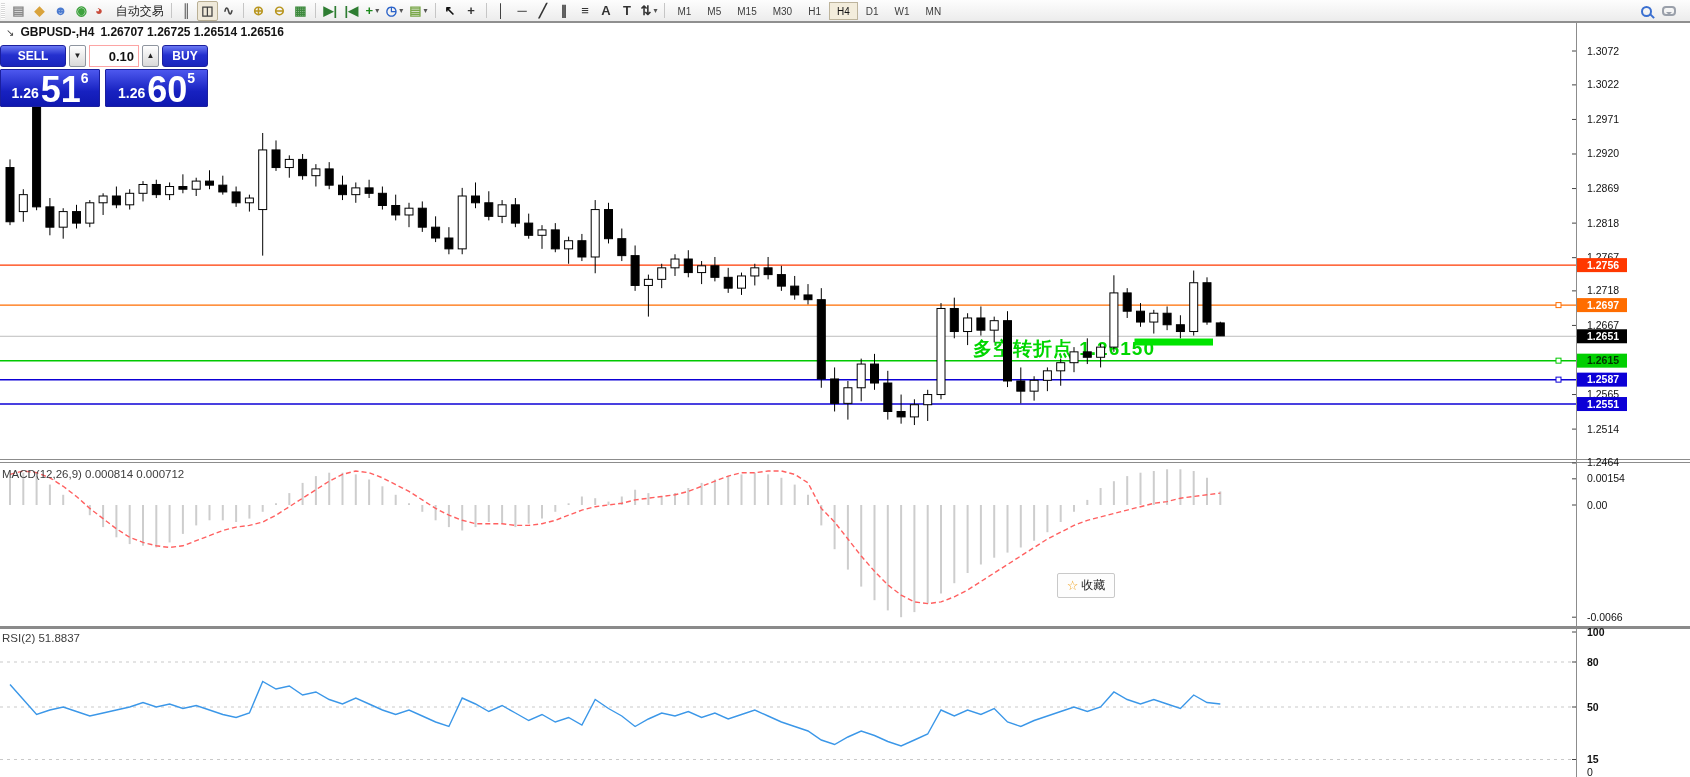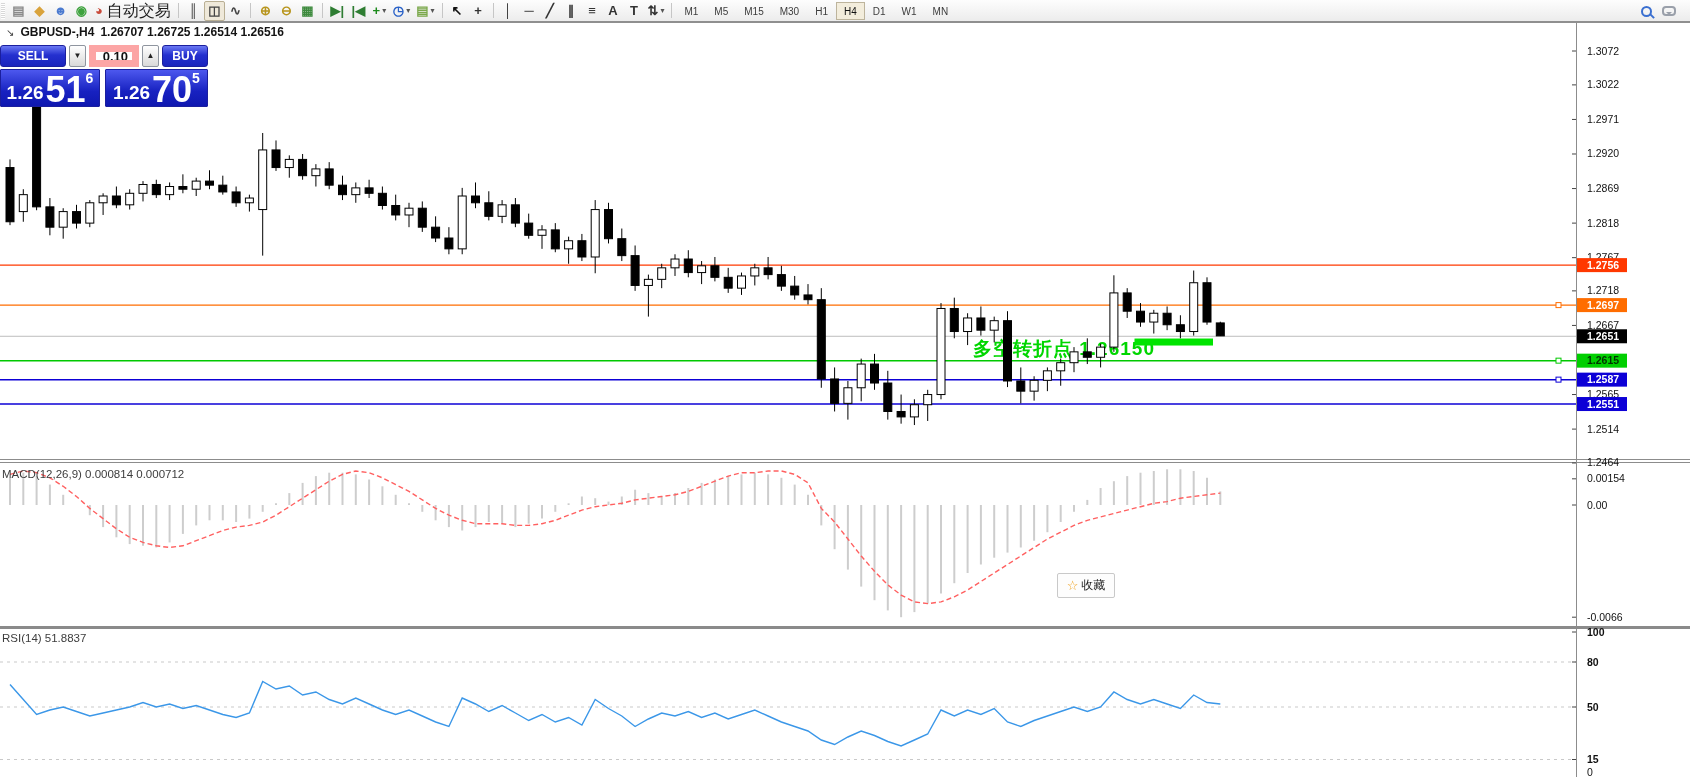--- a/index.html
+++ b/index.html
@@ -16,21 +16,21 @@
     display:flex; align-items:center; padding-left:0;
   }
   .tb-icon {
     height:20px; min-width:21px; padding:0 2px; display:flex; align-items:center; justify-content:center;
     font-size:13px; line-height:20px; color:#555; cursor:default; border:1px solid transparent; border-radius:2px;
   }
   .tb-icon.active { background:#efe9da; border:1px solid #b9af94; }
   .tb-sep { width:1px; height:15px; background:#c6c6c6; margin:0 4px; flex:none; }
   .tb-grip { width:4px; height:16px; margin:0 3px 0 1px; flex:none;
     background:repeating-linear-gradient(#d8d8d8 0 1px,#fff 1px 2px); }
-  .tb-label { font-size:16px; color:#1c1c1c; margin-left:4px; white-space:nowrap; }
+  .tb-label { font-size:12px; color:#1c1c1c; margin-left:13px; white-space:nowrap; }
   .dd-caret { font-size:8px; color:#555; margin-left:2px; }
   .tf-btn { font-size:10px; color:#3c3c3c; padding:2px 7px; height:18px; line-height:14px; border:1px solid transparent; }
   .tf-btn.active { background:#f3eddc; border:1px solid #bdb49c; color:#111;text-align:center; }
   .tb-right { position:absolute; right:14px; top:0; height:22px; display:flex; align-items:center; gap:10px; }
   .mag { width:11px; height:11px; border:2px solid #3a6fd0; border-radius:50%; position:relative; }
   .mag::after { content:""; position:absolute; width:6px; height:2px; background:#3a6fd0;
     transform:rotate(45deg); right:-5px; bottom:-2px; }
   .bubble { width:14px; height:10px; border:2px solid #9aa0aa; border-radius:4px; position:relative; }
   .bubble::after { content:""; position:absolute; left:2px; bottom:-4px; border:3px solid transparent; border-top-color:#9aa0aa; }
   
@@ -42,29 +42,29 @@
   
   .trade-panel { position:absolute; left:0; top:45px; width:244px; z-index:30; }
   .tp-row1 { display:flex; gap:3px; height:22px; }
   .tp-btn {
     color:#fff; font-size:12px; font-weight:700; text-align:center; line-height:20px;
     background:linear-gradient(#6b79f3,#2430cf 45%,#1a24bd); border:1px solid #1b1f9e; border-radius:3px;
   }
   .tp-sell { width:66px; } .tp-buy { width:46px; }
   .tp-spin { width:17px; height:22px; background:linear-gradient(#ffffff,#d9d9d9); border:1px solid #8f959f;
     border-radius:2px; font-size:8px; color:#222; text-align:center; line-height:20px; }
-  .tp-vol { width:50px; height:22px; border:7px solid #fca5a5; font-size:13px; font-weight:700;
+  .tp-vol { width:50px; height:22px; border:1px solid #fca5a5; font-size:13px; font-weight:700;
     text-align:right; padding:0 4px; color:#111; background:#fff; font-family:"Liberation Sans",sans-serif; }
   .tp-row2 { display:flex; gap:5px; margin-top:2px; height:38px; }
   .tp-price {
     color:#fff; background:linear-gradient(#4d58ee,#1721c0 60%,#0f18b0); border:1px solid #1b1f9e;
     display:flex; align-items:flex-end; justify-content:center; padding-bottom:3px; border-radius:1px;
   }
   .tp-price-sell { width:100px; } .tp-price-buy { width:103px; }
-  .tp-small { font-size:19px; font-weight:700; margin-right:2px; line-height:20px; }
+  .tp-small { font-size:14px; font-weight:700; margin-right:2px; line-height:20px; }
   .tp-big { font-size:36px; font-weight:700; line-height:26px; }
   .tp-sup { font-size:14px; font-weight:700; line-height:12px; align-self:flex-start; margin-top:2px; }
   
   .annotation {
     position:absolute; left:973px; top:336px; z-index:1; font-size:19px; font-weight:700;
     color:#00d600; white-space:nowrap; letter-spacing:1px;
   }
   .favorite-box {
     position:absolute; left:1057px; top:573px; width:58px; height:25px; z-index:5;
     background:#fdfdfd; border:1px solid #c9c9c9; border-radius:2px;
@@ -200,35 +200,35 @@
     <div class="tp-btn tp-buy">BUY</div>
   </div>
   <div class="tp-row2">
     <div class="tp-price tp-price-sell">
       <span class="tp-small">1.26</span>
       <span class="tp-big">51</span>
       <span class="tp-sup">6</span>
     </div>
     <div class="tp-price tp-price-buy">
       <span class="tp-small">1.26</span>
-      <span class="tp-big">70</span>
+      <span class="tp-big">60</span>
       <span class="tp-sup">5</span>
     </div>
   </div>
 </div>
 
 <div class="annotation">多空转折点 1.26150</div>
 
 <div class="favorite-box">
   <span class="star">☆</span>
   <span>收藏</span>
 </div>
 
 <div class="pane-label" id="macd-label">MACD(12,26,9) 0.000814 0.000712</div>
-<div class="pane-label" id="rsi-label">RSI(14) 51.8837</div>
+<div class="pane-label" id="rsi-label">RSI(2) 51.8837</div>
 
 <svg id="chart-svg" width="1690" height="777">
     <line x1="0" y1="22.5" x2="1690" y2="22.5" stroke="#8f8f8f" stroke-width="1"></line>
     <line x1="1576.5" y1="23" x2="1576.5" y2="777" stroke="#8c8c8c" stroke-width="1"></line>
     <line x1="0" y1="459.5" x2="1690" y2="459.5" stroke="#8c8c8c" stroke-width="1.2"></line>
     <line x1="0" y1="462.5" x2="1690" y2="462.5" stroke="#8c8c8c" stroke-width="1.2"></line>
     <rect x="0" y="626" width="1690" height="3" fill="#8a8a8a"></rect>
     <g>
       <line x1="0" y1="265.121599999999" x2="1576" y2="265.121599999999" stroke="#ff3800" stroke-width="1.2"></line>
       <line x1="0" y1="305.0999999999991" x2="1576" y2="305.0999999999991" stroke="#ff6d00" stroke-width="1.2"></line>

